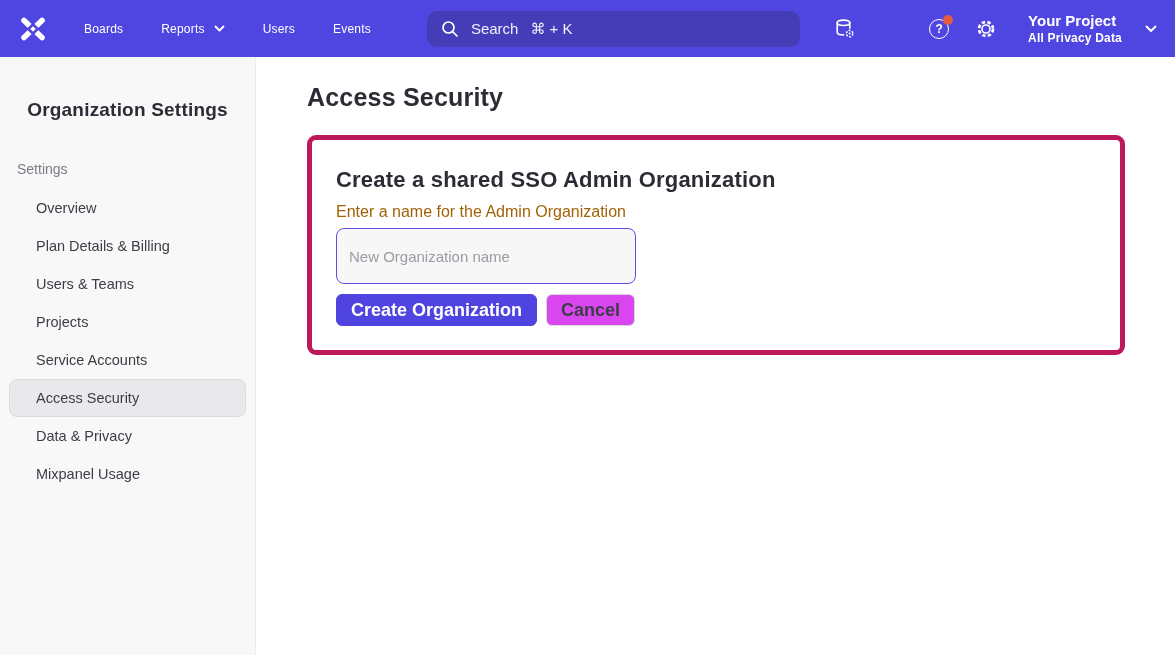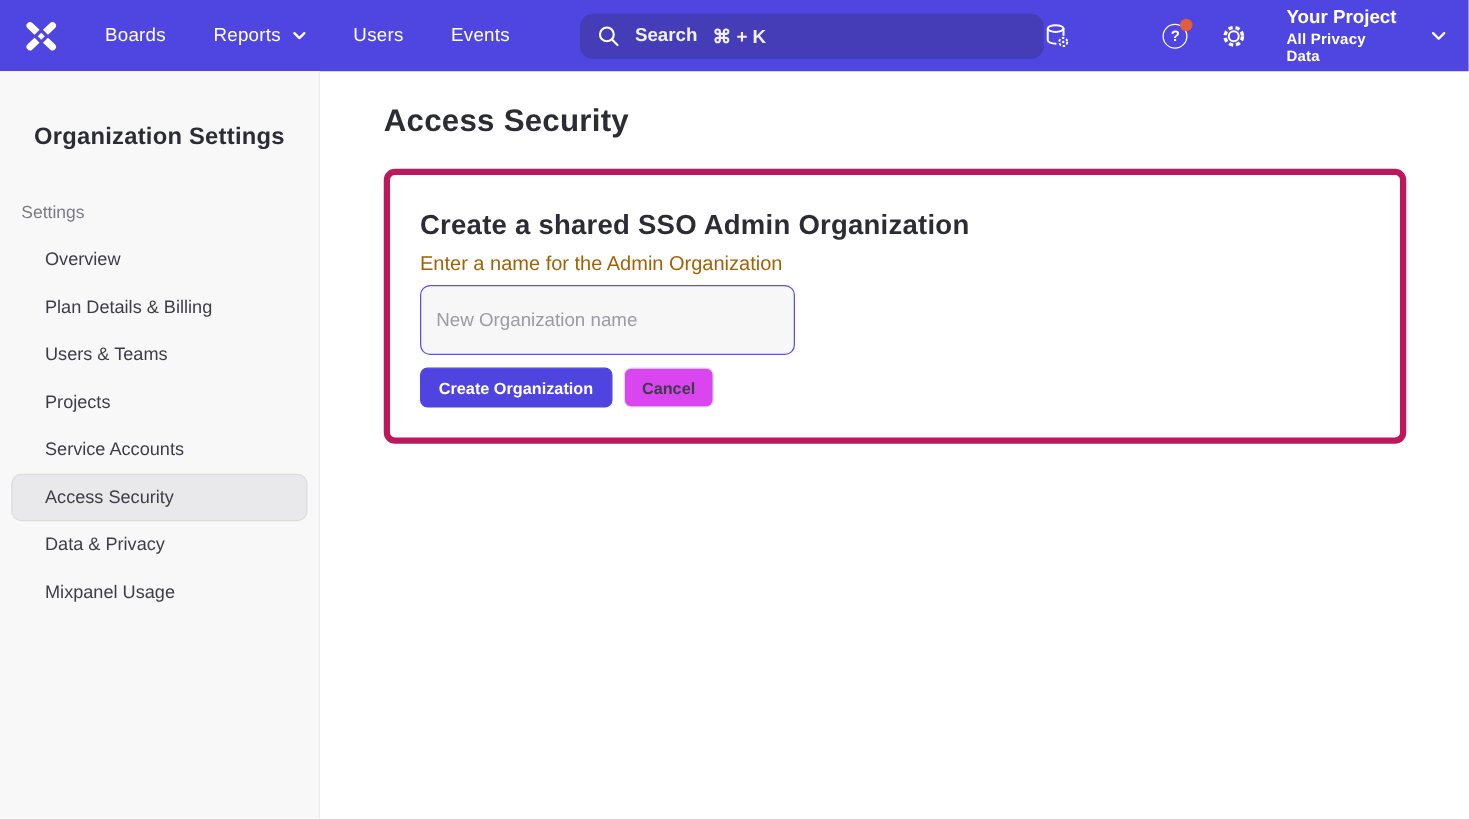--- a/index.html
+++ b/index.html
@@ -3,24 +3,24 @@
 <meta charset="utf-8">
 <style>
   * { margin:0; padding:0; box-sizing:border-box; }
   html,body { width:1175px; height:655px; overflow:hidden; }
   body { font-family:"Liberation Sans", sans-serif; background:#ffffff; color:#2c2c35; }
 
   
   .topnav { height:57px; background:#4f46e2; display:flex; align-items:center; padding:0 18px 0 18px; }
   .logo { width:30px; height:26px; margin-right:36px; display:flex; align-items:center; cursor:pointer; }
   .nav-links { display:flex; align-items:center; gap:38px; }
-  .nav-link { color:#fff; font-size:15px; font-weight:500; letter-spacing:.2px; cursor:pointer; display:flex; align-items:center; gap:9px; }
+  .nav-link { color:#fff; font-size:12px; font-weight:500; letter-spacing:.2px; cursor:pointer; display:flex; align-items:center; gap:9px; }
   .chev { display:inline-block; }
 
-  .searchbar { margin-left:56px; width:373px; height:36px; background:#453cb8; border-radius:10px; display:flex; align-items:center; padding:0 14px; cursor:text;font-weight:bold; }
+  .searchbar { margin-left:56px; width:373px; height:36px; background:#453cb8; border-radius:10px; display:flex; align-items:center; padding:0 14px; cursor:text; }
   .searchbar .s-icon { margin-right:12px; display:flex; }
   .searchbar .s-text { color:rgba(255,255,255,.92); font-size:15px; }
   .searchbar .s-short { color:rgba(255,255,255,.92); font-size:15px; margin-left:12px; }
 
   .nav-right { margin-left:auto; display:flex; align-items:center; gap:25px; }
   .nav-icon { width:22px; height:22px; display:flex; align-items:center; justify-content:center; cursor:pointer; position:relative; }
   .grid-icon { display:grid; grid-template-columns:repeat(3,5px); grid-template-rows:repeat(3,5px); gap:3px; }
   .grid-icon i { background:#fff; border-radius:1.5px; }
   .help-circle { width:20px; height:20px; border:1.7px solid #fff; border-radius:50%; color:#fff; font-size:12px; font-weight:700; display:flex; align-items:center; justify-content:center; }
   .help-dot { position:absolute; top:-3px; right:-3px; width:10px; height:10px; border-radius:50%; background:#e45b3d; }
@@ -44,21 +44,21 @@
   .tab { flex:1; text-align:center; padding-bottom:17px; font-size:14px; font-weight:500; color:#8a8a93; cursor:pointer; position:relative; }
   .tab.active { color:#4f44e0; font-weight:600; }
   .tab.active::after { content:""; position:absolute; bottom:-2.5px; left:50%; transform:translateX(-50%); width:41px; height:4px; border-radius:2px; background:#4f44e0; }
 
   .card { margin-top:23px; border:5px solid #be185d; border-radius:9px; background:#fff; padding:27px 24px 24px 24px; }
   .card-title { font-size:22px; font-weight:700; color:#2c2c35; letter-spacing:.2px; }
   .field-label { margin-top:10px; font-size:16px; color:#a16207; }
   .org-input { margin-top:7px; display:block; width:300px; height:56px; background:#f7f7f8; border:1.5px solid #5a50e3; border-radius:8px; padding:0 12px; font-size:15px; color:#2c2c35; font-family:"Liberation Sans", sans-serif; outline:none; }
   .org-input::placeholder { color:#9b9ba3; }
   .btn-row { margin-top:10px; display:flex; gap:9px; }
-  .btn { height:32px; border-radius:6px; font-size:13px; font-weight:600; padding:0 14px; cursor:pointer; font-family:"Liberation Sans", sans-serif; }
+  .btn { height:32px; border-radius:6px; font-size:18px; font-weight:600; padding:0 14px; cursor:pointer; font-family:"Liberation Sans", sans-serif; }
   .btn-primary { background:#4f44e0; border:1px solid #4f44e0; color:#fff; }
   .btn-secondary { background:#d946ef; border:1px solid #d9d9dd; color:#3d3d47; }
 </style>
 </head>
 <body>
 
 <div class="topnav">
   <div class="logo">
     <svg width="30" height="26" viewBox="0 0 30 26">
       <g stroke="#ffffff" stroke-width="5.6" stroke-linecap="round">

